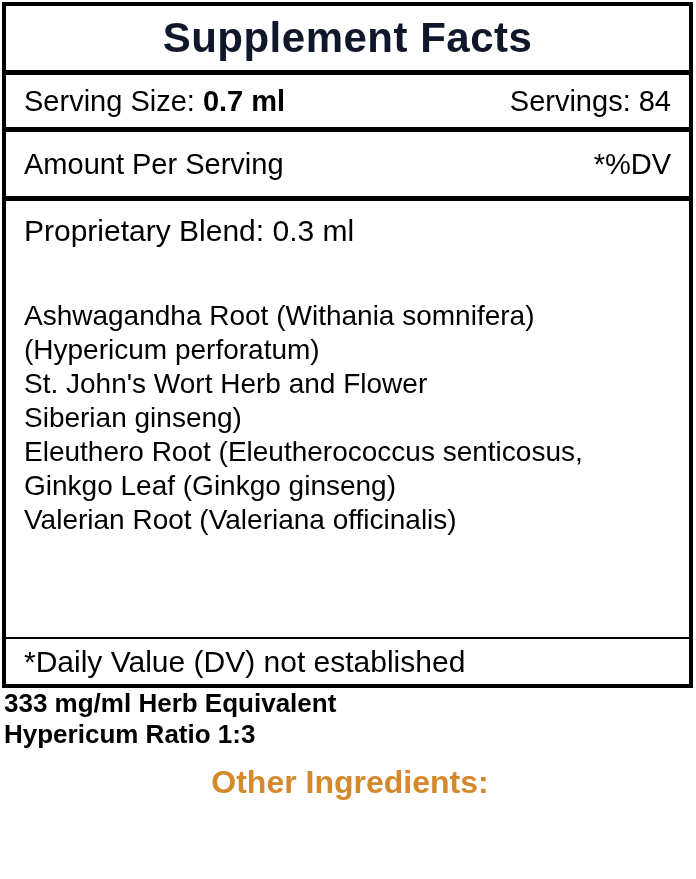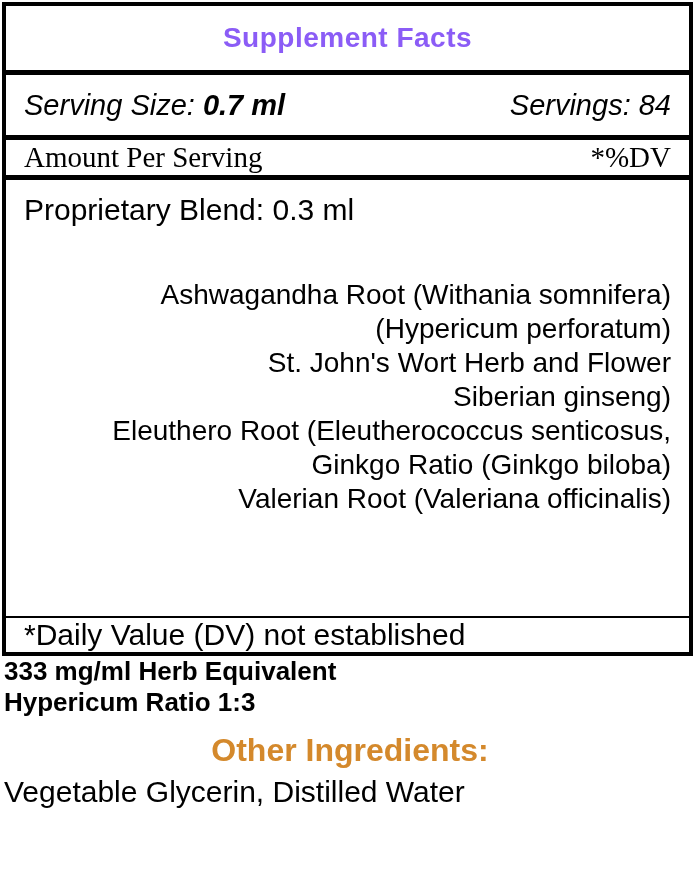--- a/index.html
+++ b/index.html
@@ -17,53 +17,52 @@
     background: #ffffff;
   }
 
   .title-section {
     height: 64px;
     display: flex;
     align-items: center;
     justify-content: center;
   }
   .panel-title {
-    font-size: 28px;
+    font-size: 42px;
     font-weight: bold;
-    color: #8b5cf6;
+    color: #0f172a;
     letter-spacing: 0.5px;
   }
 
   .divider { height: 5px; background: #000000; }
   .divider.thin { height: 2px; }
 
   .row {
     display: flex;
     justify-content: space-between;
     align-items: center;
     padding: 0 18px;
     font-size: 29px;
   }
-  .serving-row { height: 60px; font-style: italic; }
-  .amount-row  { height: 35px; font-family: Liberation Serif, serif; }
+  .serving-row { height: 52px; }
+  .amount-row  { height: 64px; }
 
   .bold { font-weight: bold; }
 
   .blend { padding: 12px 18px 0 18px; }
   .blend-title { font-size: 30px; line-height: 36px; }
   .blend-lines {
     margin-top: 50px;
     font-size: 28px;
     line-height: 34px;
     padding-bottom: 100px;
-    text-align: right;
   }
 
   .dv-note-row {
-    height: 34px;
+    height: 45px;
     display: flex;
     align-items: center;
     padding: 0 18px;
     font-size: 30px;
     text-align: center;
   }
 
   .footer { padding: 0 0 0 4px; }
   .footer-bold-line {
     font-weight: bold;
@@ -113,31 +112,30 @@
   <div class="divider"></div>
 
   <div class="blend">
     <div class="blend-title">Proprietary Blend: 0.3 ml</div>
     <div class="blend-lines">
       <div>Ashwagandha Root (Withania somnifera)</div>
       <div>(Hypericum perforatum)</div>
       <div>St. John's Wort Herb and Flower</div>
       <div>Siberian ginseng)</div>
       <div>Eleuthero Root (Eleutherococcus senticosus,</div>
-      <div>Ginkgo Ratio (Ginkgo biloba)</div>
+      <div>Ginkgo Leaf (Ginkgo ginseng)</div>
       <div>Valerian Root (Valeriana officinalis)</div>
     </div>
   </div>
 
   <div class="divider thin"></div>
 
   <div class="dv-note-row">
     <span>*Daily Value (DV) not established</span>
   </div>
 
 </div>
 
 <div class="footer">
   <div class="footer-bold-line">333 mg/ml Herb Equivalent</div>
   <div class="footer-bold-line">Hypericum Ratio 1:3</div>
   <div class="other-title">Other Ingredients:</div>
-  <div class="other-value">Vegetable Glycerin, Distilled Water</div>
 </div>
 
 </body></html>

